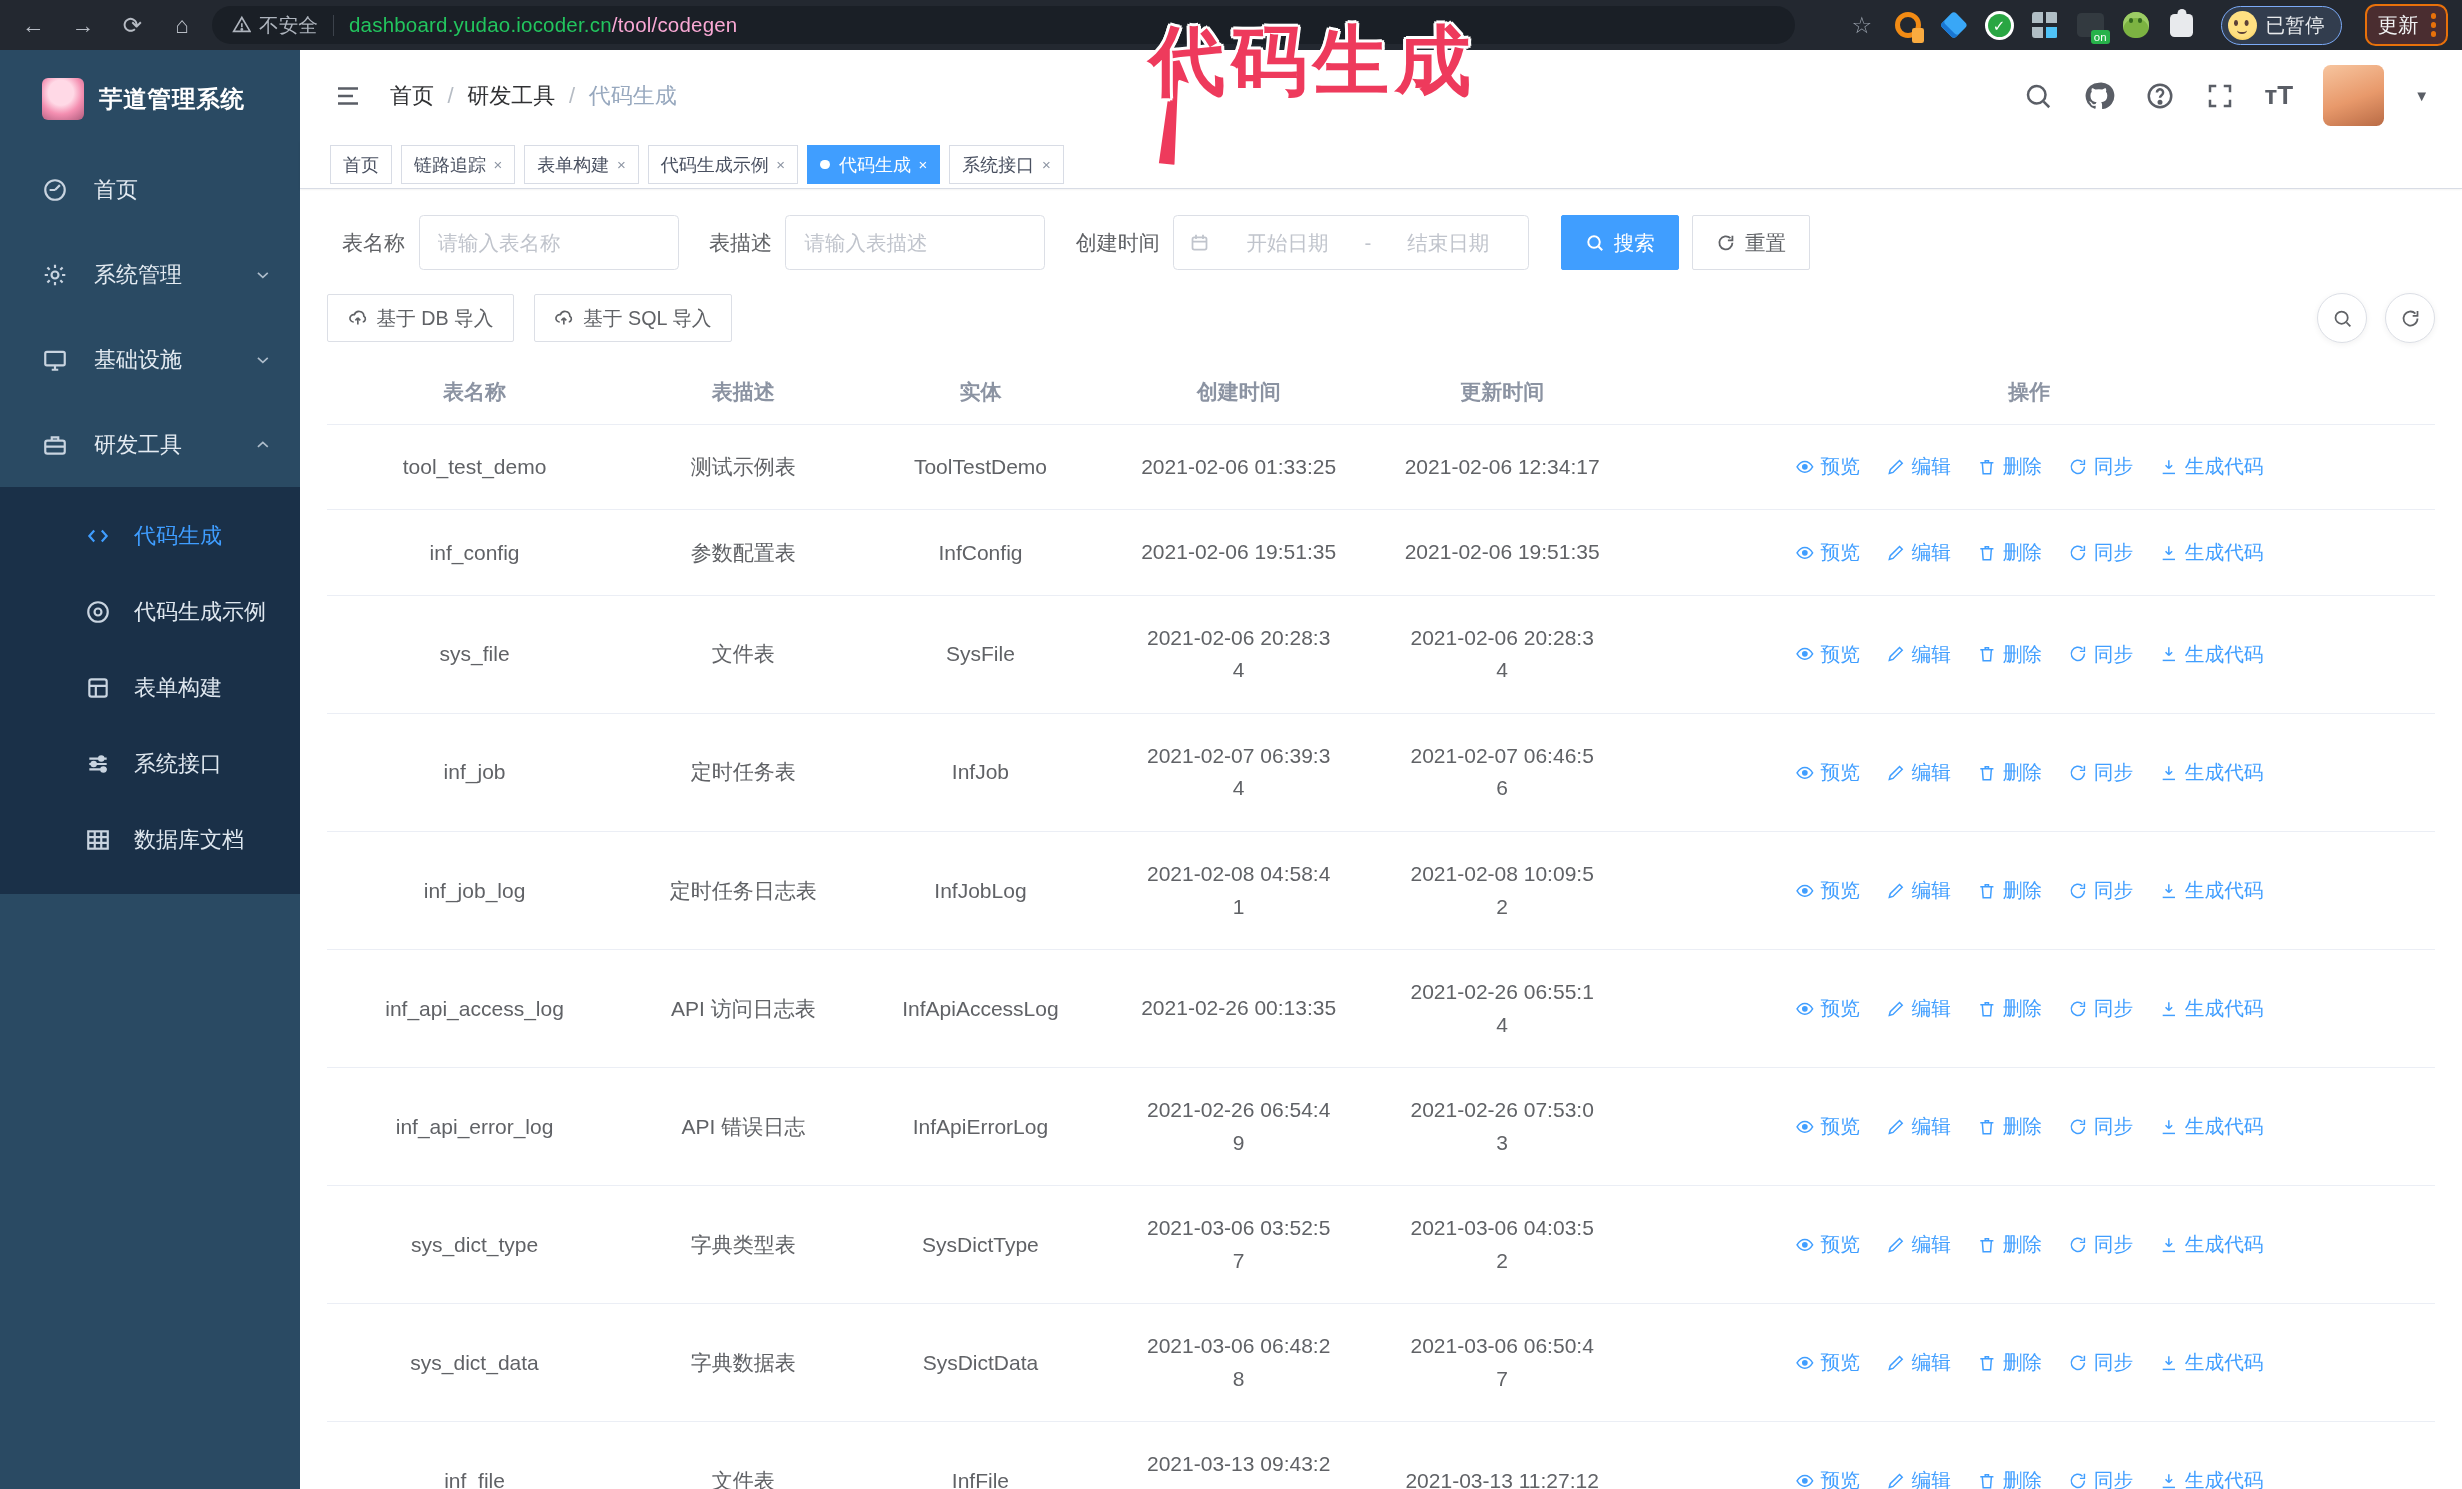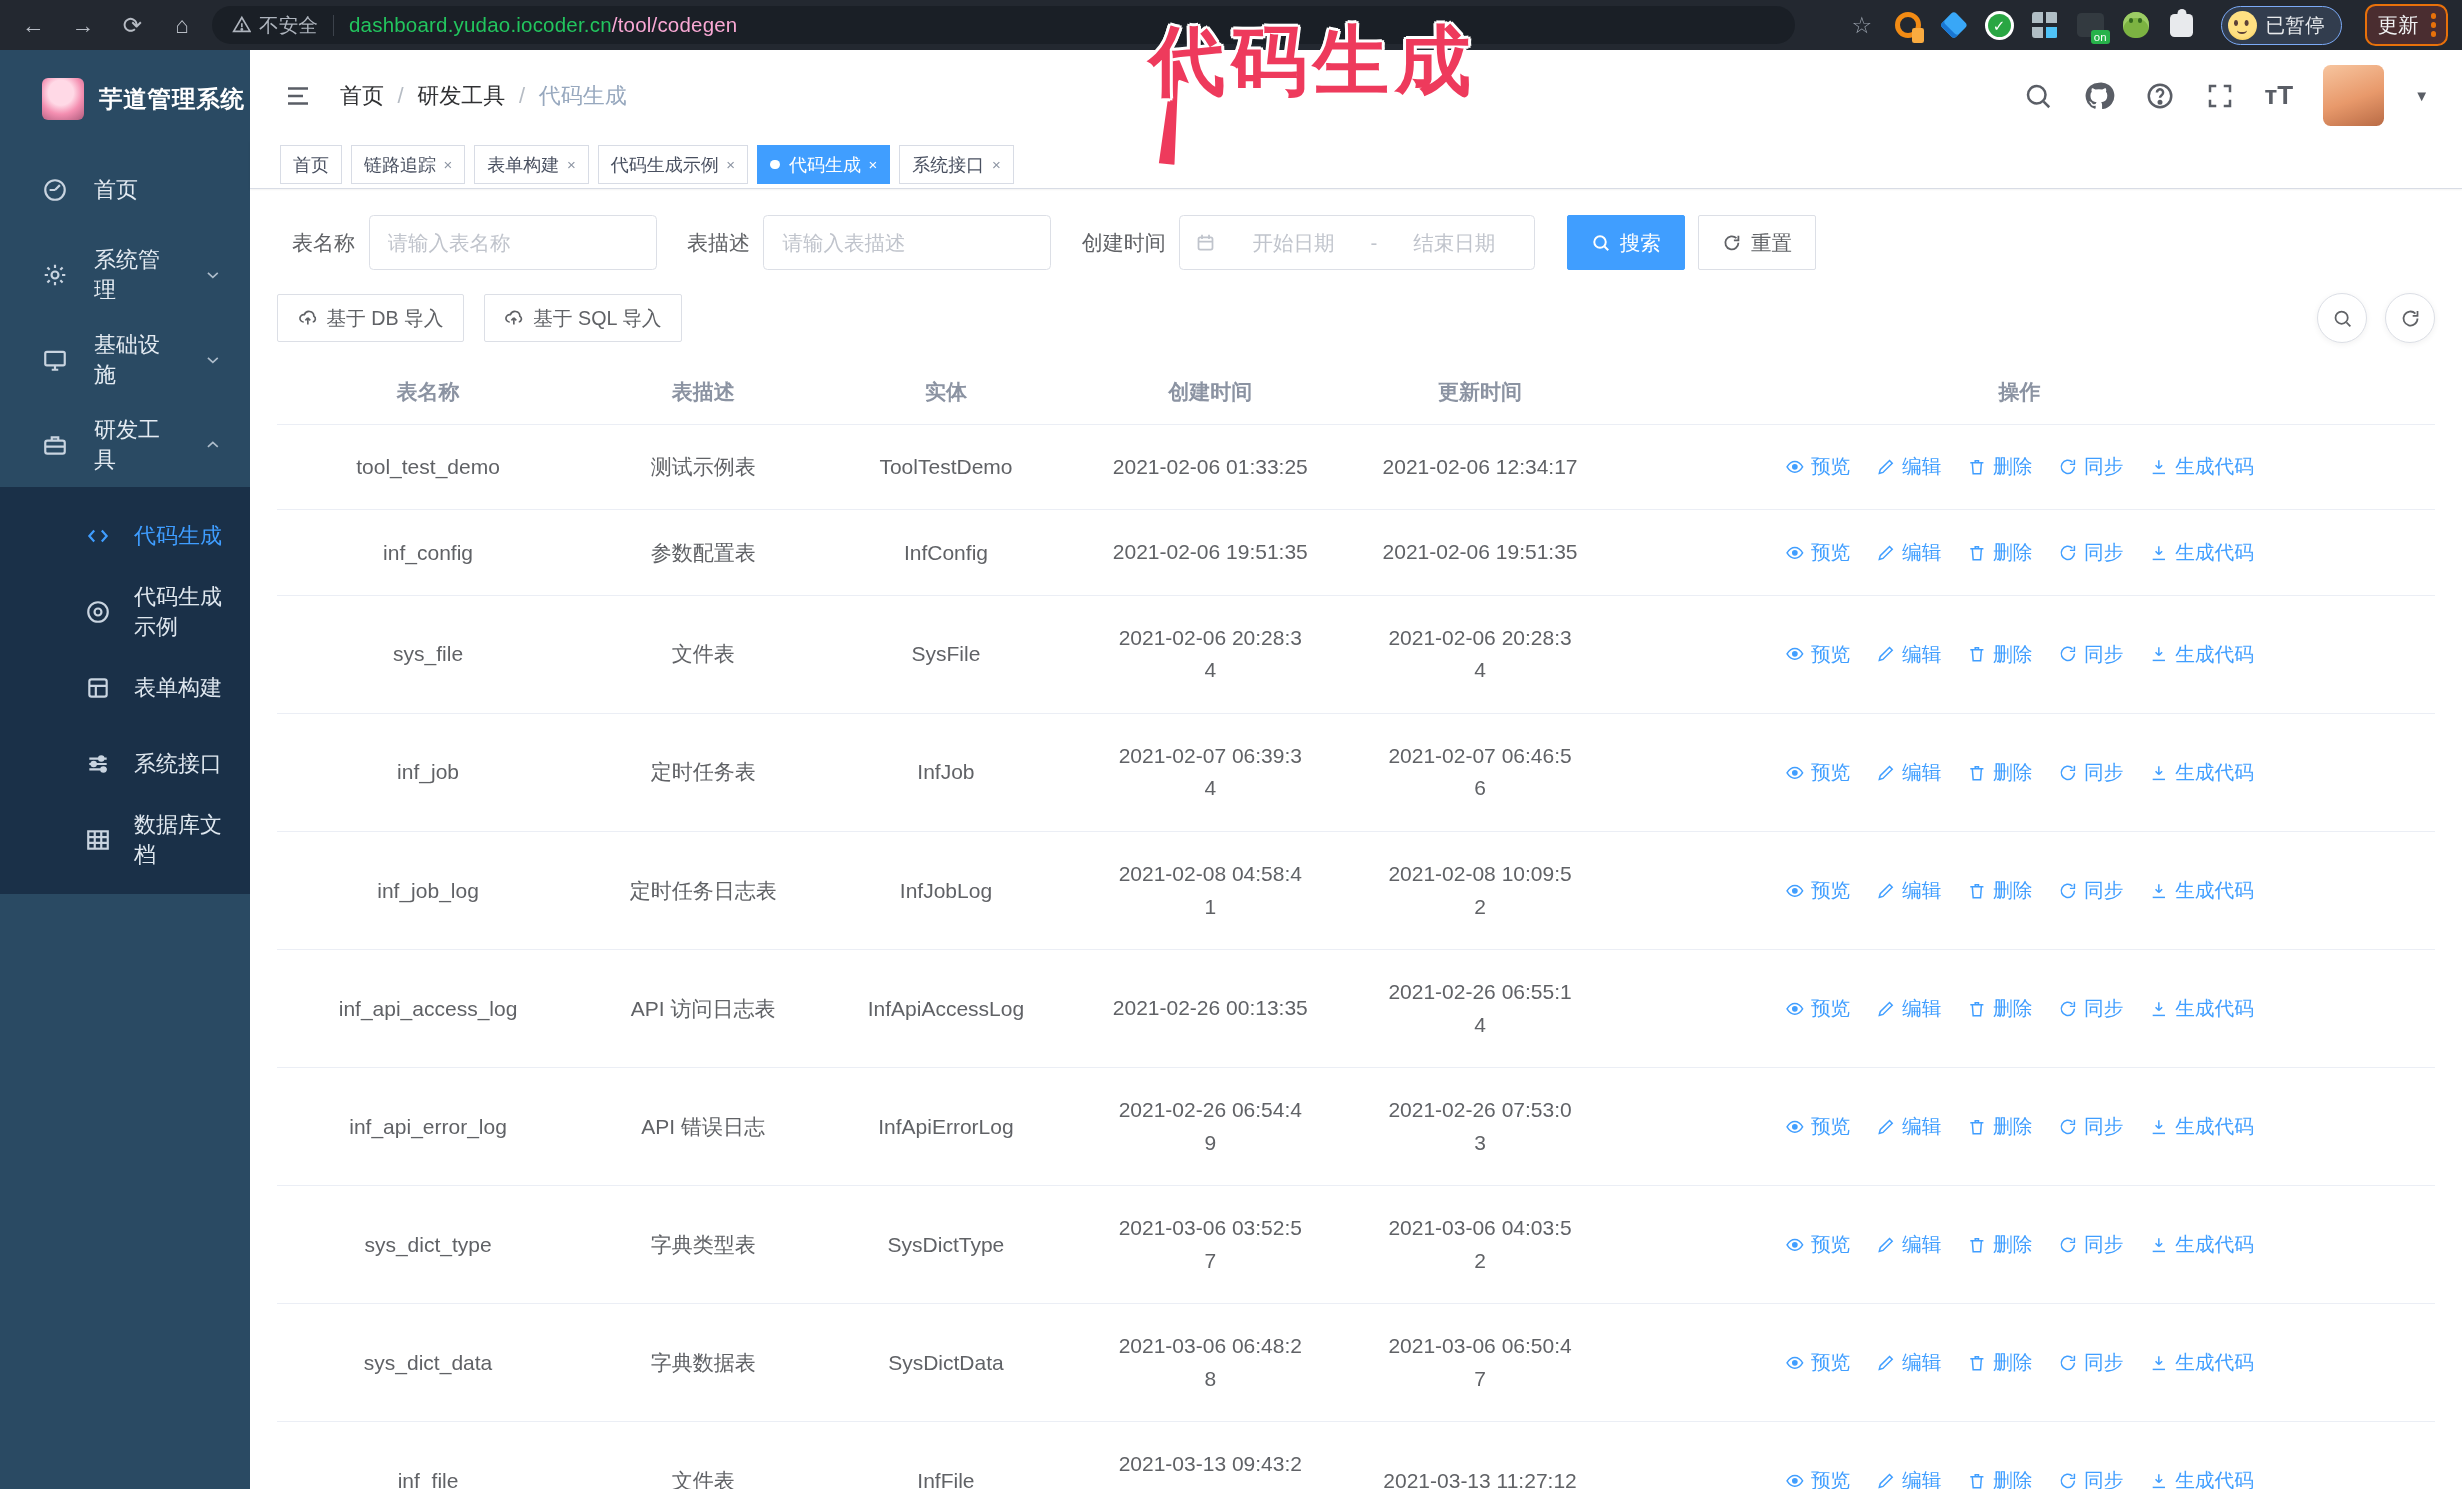--- a/index.html
+++ b/index.html
@@ -38,21 +38,21 @@
   .chip-face { width:29px; height:29px; background:radial-gradient(circle at 50% 40%, #ffe082 60%, #f6c445 100%); border-radius:50%; position:relative; }
   .chip-face::before { content:""; position:absolute; left:6.8px; top:9.8px; width:3.8px; height:5.3px; background:#5d4037; border-radius:50%; box-shadow:10.6px 0 0 #5d4037; }
   .chip-face::after { content:""; position:absolute; left:9px; bottom:5.3px; width:10.6px; height:6px; border-bottom:2.3px solid #5d4037; border-radius:50%; }
   .update-group { margin-left:12px; height:42px; border:2.3px solid #e8710a; border-radius:10.6px; background:#4a2d30; display:flex; align-items:center; padding:0 10.6px; gap:12px; }
   .update-btn { color:#f1f3f4; font-size:20.5px; }
   .kebab { display:flex; flex-direction:column; gap:3.8px; }
   .kebab i { width:5.3px; height:5.3px; border-radius:50%; background:#e8710a; }
 
   
   .app { display:flex; height:1440px; }
-  .sidebar { width:250px; background:#2a4a63; color:#dfe7ef; flex-shrink:0; display:flex; flex-direction:column; }
+  .sidebar { width:300px; background:#2a4a63; color:#dfe7ef; flex-shrink:0; display:flex; flex-direction:column; }
   .logo-row { height:97px; display:flex; align-items:center; gap:15px; padding:0 0 0 42px; }
   .logo-img { width:42px; height:42px; border-radius:6px; background:radial-gradient(circle at 45% 35%, #ffd9e6 0 35%, #f48fb1 60%, #ad5b7c 100%); }
   .logo-title { font-size:23.5px; font-weight:bold; color:#fff; letter-spacing:0.8px; }
   .menu { list-style:none; }
   .menu-item { height:85px; display:flex; align-items:center; padding:0 27px 0 42px; gap:26px; font-size:22px; color:#e4ebf2; cursor:pointer; }
   .menu-item .ic { color:#c9d4e0; }
   .menu-item .chev { margin-left:auto; color:#aebdcb; }
   .submenu { list-style:none; background:#1a3048; padding:10.6px 0 16.7px; }
   .submenu-item { height:76px; display:flex; align-items:center; padding:0 27px 0 85px; gap:23px; font-size:22px; color:#dfe7ef; cursor:pointer; }
   .submenu-item.active { color:#3f9dff; }
@@ -74,21 +74,21 @@
   .tag { height:39px; display:flex; align-items:center; gap:7.6px; border:0.8px solid #d8dce5; background:#fff; color:#495060; font-size:18px; padding:0 12px; cursor:pointer; }
   .tag .x { font-size:15px; color:#8d95a3; }
   .tag.active { background:#409eff; border-color:#409eff; color:#fff; }
   .tag.active .x { color:#fff; }
   .tag.active::before { content:""; width:9.8px; height:9.8px; border-radius:50%; background:#fff; margin-right:1.5px; }
 
   .content { flex:1; padding:26px 27px 12px; display:flex; flex-direction:column; min-height:0; }
   .filter-row { display:flex; align-items:center; gap:13.6px; flex-wrap:nowrap; }
   .f-label { font-size:21px; color:#606266; margin-left:16.7px; white-space:nowrap; }
   .f-label:first-child { margin-left:15px; }
-  .inp { height:55px; border:0.8px solid #dcdfe6; border-radius:4.5px; font-size:20.5px; color:#606266; padding:0 18px; font-family:inherit; width:288px; }
+  .inp { height:55px; border:0.8px solid #dcdfe6; border-radius:4.5px; font-size:20.5px; color:#606266; padding:0 18px; font-family:inherit; width:260px; }
   .inp::placeholder { color:#c0c4cc; }
   .daterange { width:356px; height:55px; border:0.8px solid #dcdfe6; border-radius:4.5px; display:flex; align-items:center; padding:0 15px; gap:12px; color:#c0c4cc; font-size:20.5px; }
   .daterange .ph { flex:1; text-align:center; }
   .daterange .dash { color:#c0c4cc; }
   .btn { height:55px; border-radius:2px; font-size:20.5px; display:inline-flex; align-items:center; justify-content:center; gap:9px; padding:0 23px; cursor:pointer; border:0.8px solid #dcdfe6; background:#fff; color:#606266; white-space:nowrap; }
   .btn-primary { background:#409eff; border-color:#409eff; color:#fff; }
   .toolbar-row { margin-top:23px; display:flex; align-items:center; gap:19.7px; }
   .btn-sm { height:48px; font-size:19.7px; padding:0 19.7px; }
   .round-btns { margin-left:auto; display:flex; gap:18px; }
   .round-btn { width:50px; height:50px; border-radius:50%; border:0.8px solid #dcdfe6; background:#fff; color:#606266; display:flex; align-items:center; justify-content:center; box-shadow:0 1.5px 6px rgba(0,0,0,.06); cursor:pointer; }

